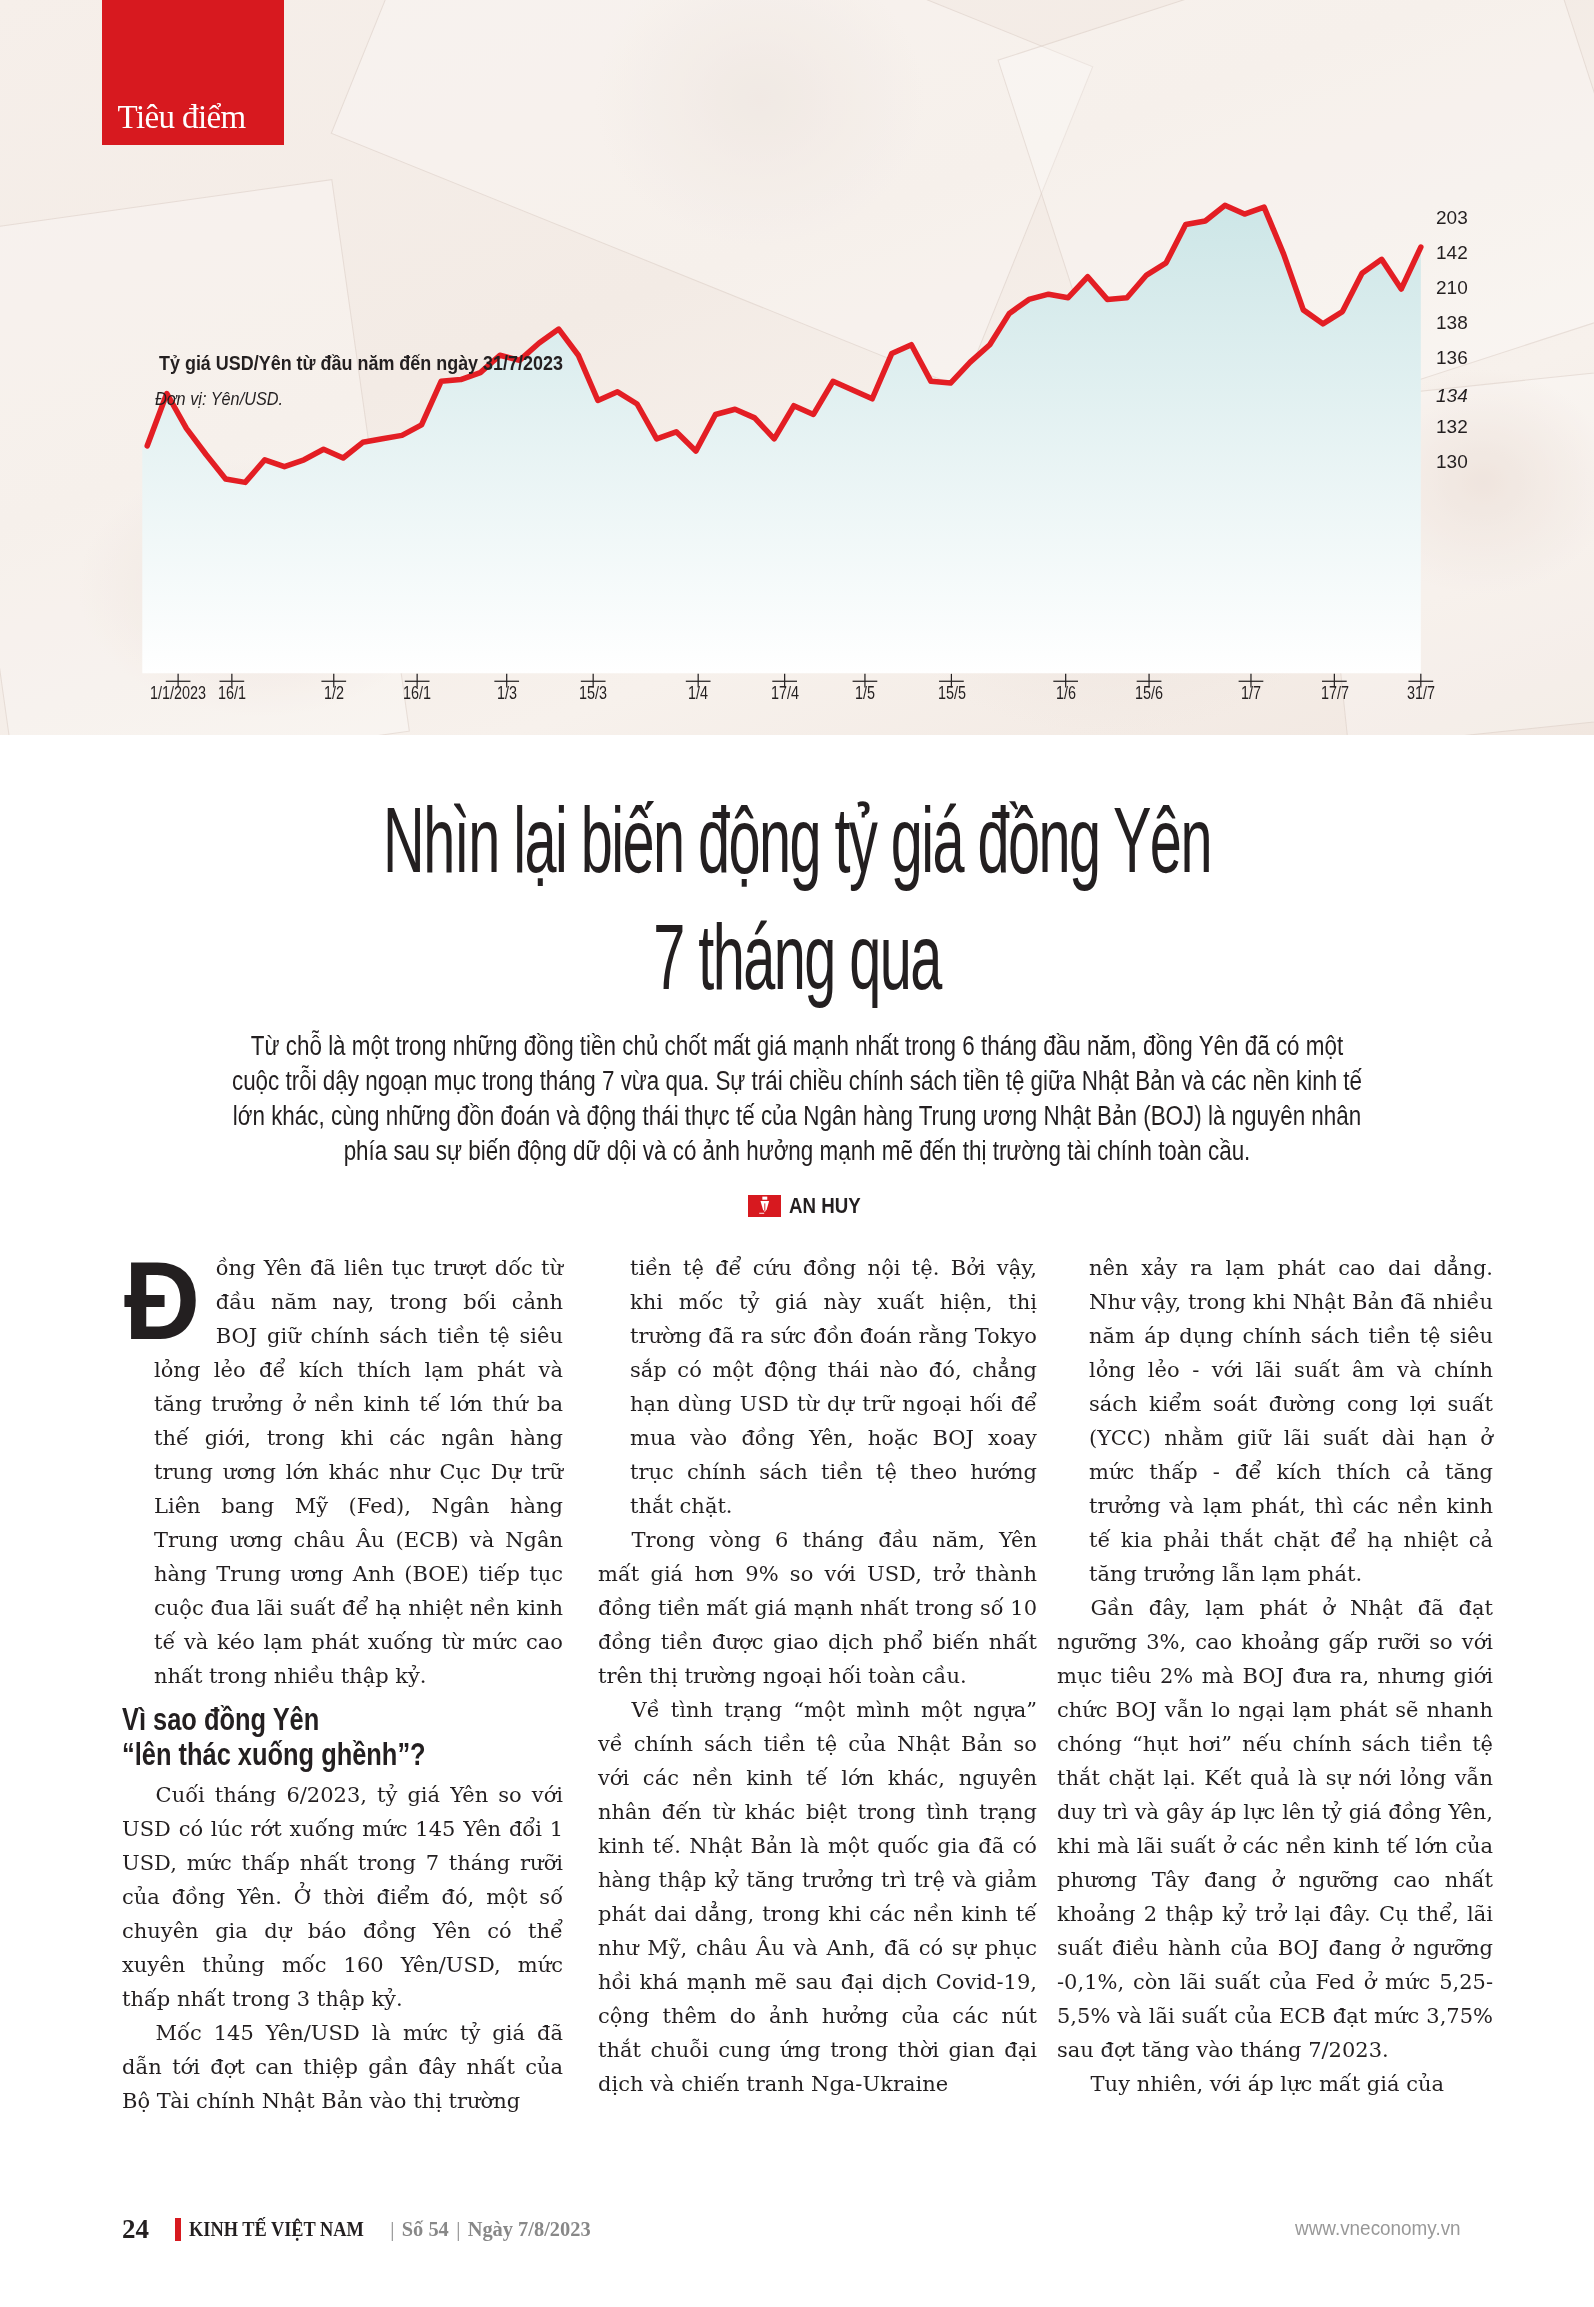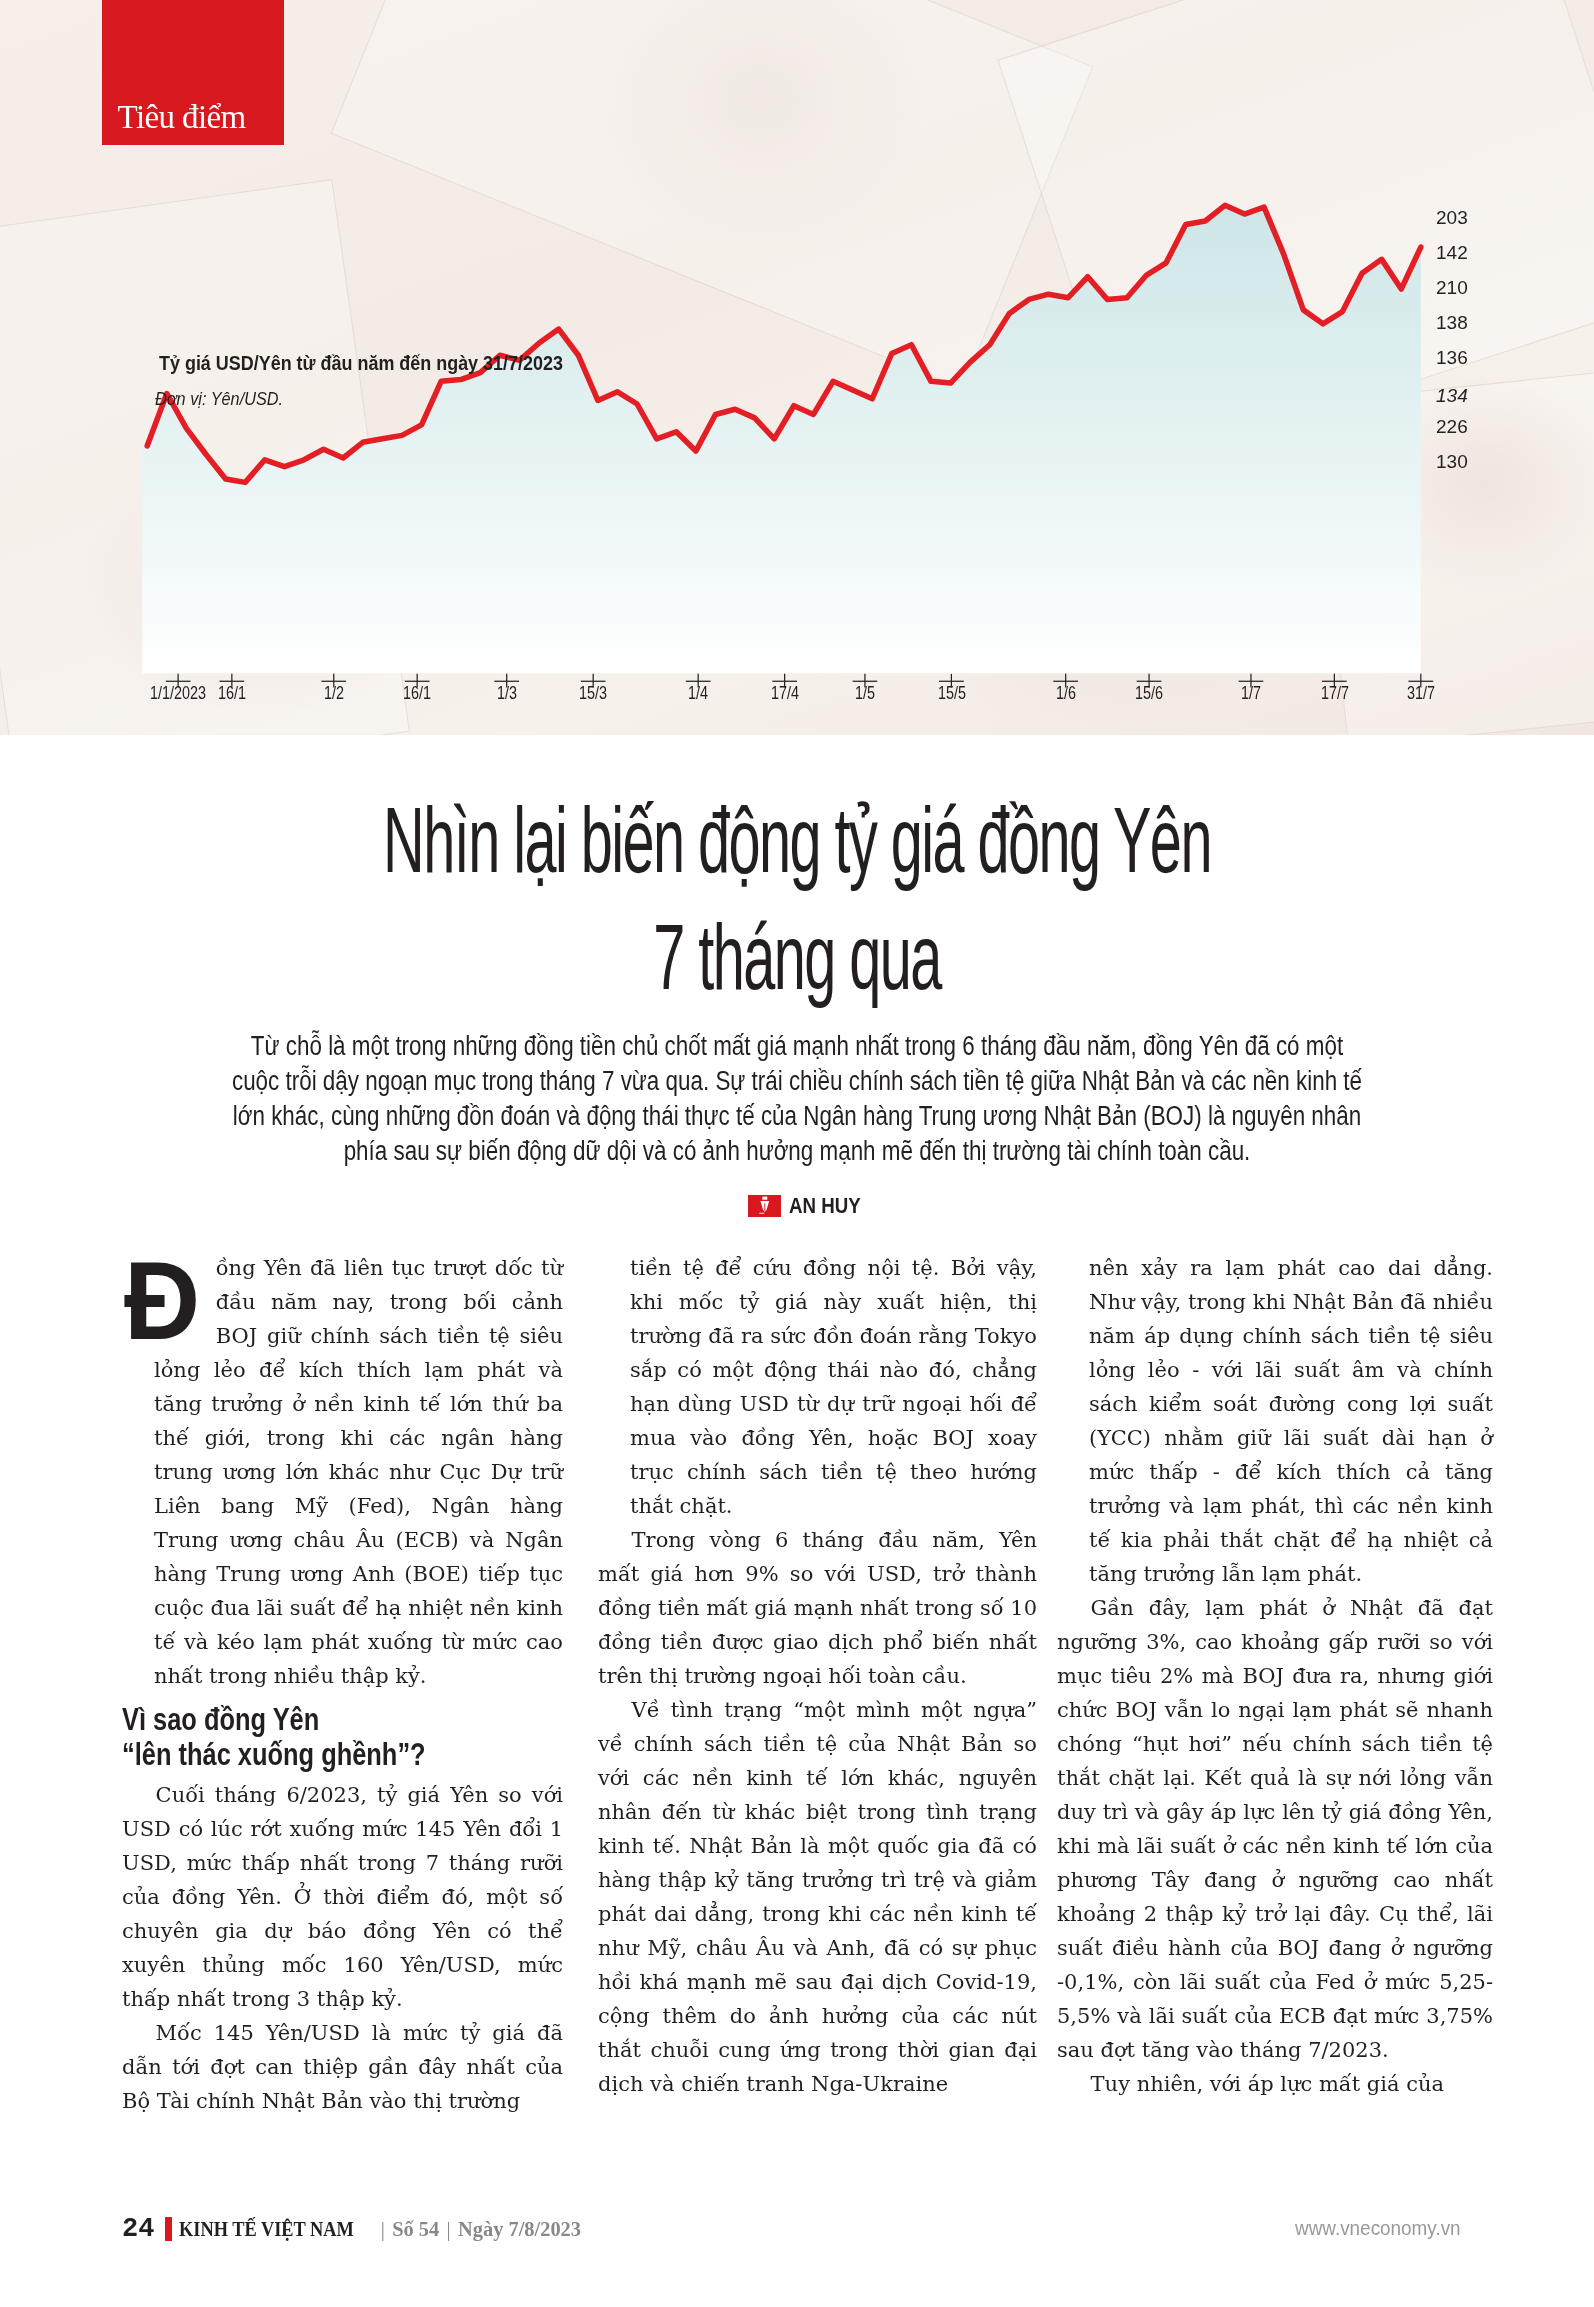--- a/index.html
+++ b/index.html
@@ -29,21 +29,21 @@
   .byline .name { font-family:"Liberation Sans", sans-serif; font-weight:bold; font-size:22px; transform:scaleX(0.85); transform-origin:left; }
   .col { position:absolute; top:1251px; font-family:"DejaVu Serif", serif; font-size:21px; line-height:34px; color:#231f20; text-align:justify; }
   .col p { margin:0; text-indent:1.6em; }
   .col p.noindent { text-indent:0;margin-left:32px; }
   .col1 { left:122px; width:441px; }
   .col2 { left:598px; width:439px; }
   .col3 { left:1057px; width:436px; }
   .dropcap { float:left; font-family:"Liberation Sans", sans-serif; font-weight:bold; font-size:111px; line-height:91px; height:93px; margin:5px 13.6px 0 0; transform:scaleX(0.95); }
   .subhead { font-family:"Liberation Sans", sans-serif; font-weight:bold; font-size:31px; line-height:35px; margin:8.7px 0 6.2px 0; transform:scaleX(0.82); transform-origin:left; text-align:left; width:120%; }
   .footer { position:absolute; top:2214px; left:122px; display:flex; align-items:center; font-family:"Liberation Serif", serif; font-size:20.4px; }
-  .footer .page { font-weight:bold; font-size:27px; margin-right:11px;font-family:Liberation Mono, monospace; }
+  .footer .page { font-weight:bold; font-size:27px; margin-right:26px; }
   .footer .bar { width:6.2px; height:23.5px; background:#d7191f; margin-right:7.4px; }
   .footer .pub { font-weight:bold; transform:scaleX(0.9); transform-origin:left; }
   .footer .sep { color:#888; margin:0 7.4px; }
   .footer .gray { color:#888; font-weight:bold; }
   .site { position:absolute; top:2216px; left:1295px; font-family:"Liberation Sans", sans-serif; font-size:21px; color:#999; transform:scaleX(0.9); transform-origin:left; }
 </style>
 </head>
 <body>
 
 <div class="hero">
@@ -103,21 +103,21 @@
 <div class="chart-title">Tỷ giá USD/Yên từ đầu năm đến ngày 31/7/2023</div>
 <div class="chart-unit">Đơn vị: Yên/USD.</div>
 
 <div id="ylabels">
     <div class="ylab" style="top: 207px;">203</div>
     <div class="ylab" style="top: 242px;">142</div>
     <div class="ylab" style="top: 277px;">210</div>
     <div class="ylab" style="top: 312px;">138</div>
     <div class="ylab" style="top: 347px;">136</div>
     <div class="ylab" style="top: 385px; font-style: italic;">134</div>
-    <div class="ylab" style="top: 416px;">226</div>
+    <div class="ylab" style="top: 416px;">132</div>
     <div class="ylab" style="top: 451px;">130</div>
   </div>
 <div id="xlabels">
     <div class="xlab" style="left: 178px;">1/1/2023</div>
     <div class="xlab" style="left: 232px;">16/1</div>
     <div class="xlab" style="left: 334px;">1/2</div>
     <div class="xlab" style="left: 417px;">16/1</div>
     <div class="xlab" style="left: 507px;">1/3</div>
     <div class="xlab" style="left: 593px;">15/3</div>
     <div class="xlab" style="left: 698px;">1/4</div>

